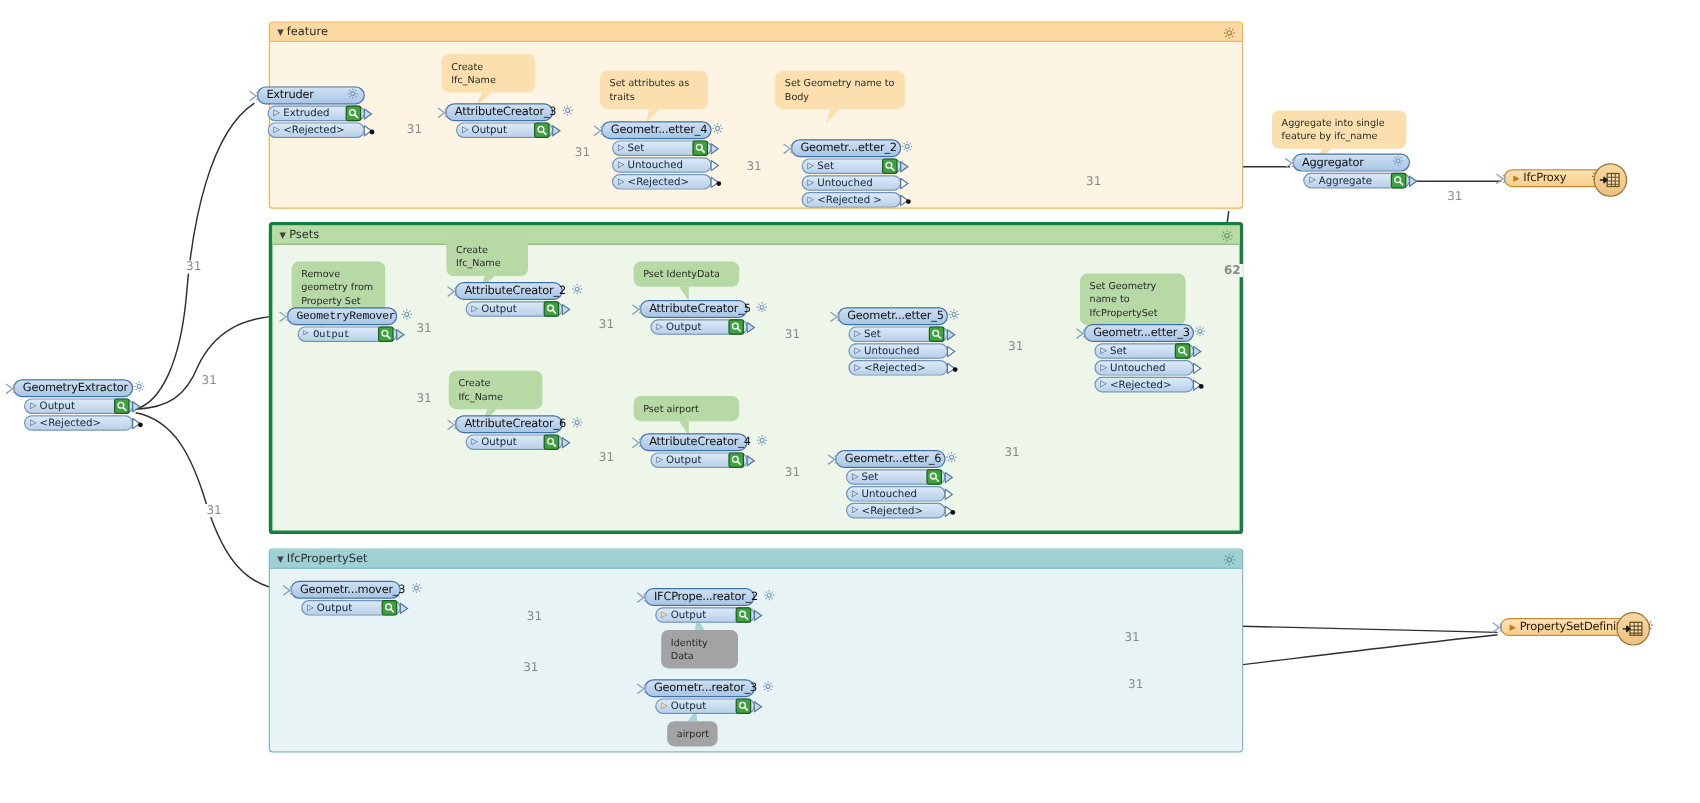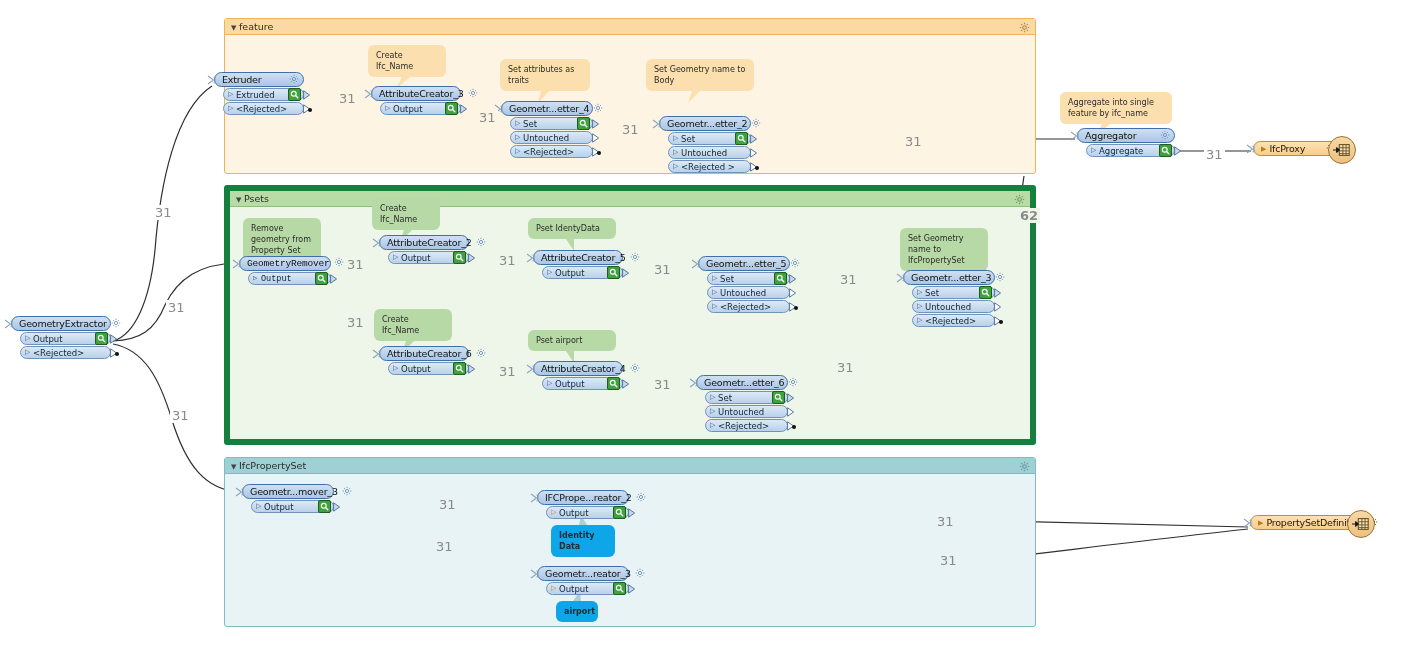--- a/index.html
+++ b/index.html
@@ -7,21 +7,21 @@
        font-family:"DejaVu Sans","Liberation Sans",sans-serif;}
   #canvas{position:absolute;left:0;top:0;width:1417px;height:669px;}
   svg.wires{position:absolute;left:0;top:0;width:1417px;height:669px;pointer-events:none;}
   .group{position:absolute;border-radius:3px;box-sizing:border-box;}
   .group-hdr{position:absolute;left:0;top:0;right:0;height:16px;
              font-size:9.5px;line-height:16px;padding-left:6px;color:#2c2c2c;box-sizing:border-box;}
   .group-caret{display:inline-block;width:8px;color:#444;font-size:7px;}
   .group-gear{position:absolute;right:5px;top:3px;}
   .g-geometry{background:#fdf4e3;border:1px solid #f0b357;}
   .g-geometry .group-hdr{background:#fad9a2;border-bottom:1px solid #f0b357;}
-  .g-psets{background:#edf6e8;border:6px solid #15803d;}
+  .g-psets{background:#edf6e8;border:3px solid #15803d;}
   .g-psets .group-hdr{background:#b9dca6;border-bottom:1px solid #8cbf7a;}
   .g-psetdef{background:#e7f3f4;border:1px solid #7dbcc2;}
   .g-psetdef .group-hdr{background:#9fd0d4;border-bottom:1px solid #7dbcc2;}
 
   
   .node{position:absolute;}
   .n-title{position:relative;height:15px;border-radius:8px;
            background:linear-gradient(#cfe0f2,#a9c6e6);border:1px solid #3f6fa8;
            box-sizing:border-box;display:flex;align-items:center;
            padding:0 4px 0 7px;font-size:9.5px;color:#101010;white-space:nowrap;}
@@ -49,23 +49,23 @@
 
   .writer-badge{position:absolute;width:26px;height:26px;border-radius:50%;
        background:linear-gradient(#f7d9a4,#edc182);border:1px solid #9a7233;
        display:flex;align-items:center;justify-content:center;}
 
   
   .ann{position:absolute;border-radius:6px;box-sizing:border-box;
        font-size:8px;line-height:11px;color:#2a2a2a;padding:5px 8px;text-align:left;}
   .ann.a-orange{background:#fbdfae;}
   .ann.a-green{background:#b7d9a5;}
-  .ann.a-teal{background:#0ea5e9;font-weight:bold;}
-
-  .wlabel{position:absolute;font-size:13px;color:#8a8a8a;background:transparent;}
+  .ann.a-teal{background:#a3a3a3;}
+
+  .wlabel{position:absolute;font-size:10px;color:#8a8a8a;background:transparent;margin-top:12px;}
 </style>
 </head>
 <body>
 
 <div id="canvas">
 
   <svg class="wires" id="wires-layer" viewBox="0 0 1417 669">
       <path d="M 113,341 C 135,335 150,300 155,250 C 160,185 175,110 212,86" fill="none" stroke="#2f2f2f" stroke-width="1.2"></path>
       <path d="M 113,341 C 140,340 155,330 165,305 C 178,278 200,264 237,263" fill="none" stroke="#2f2f2f" stroke-width="1.2"></path>
       <path d="M 113,344 C 145,350 160,380 172,420 C 186,465 205,490 240,492" fill="none" stroke="#2f2f2f" stroke-width="1.2"></path>

